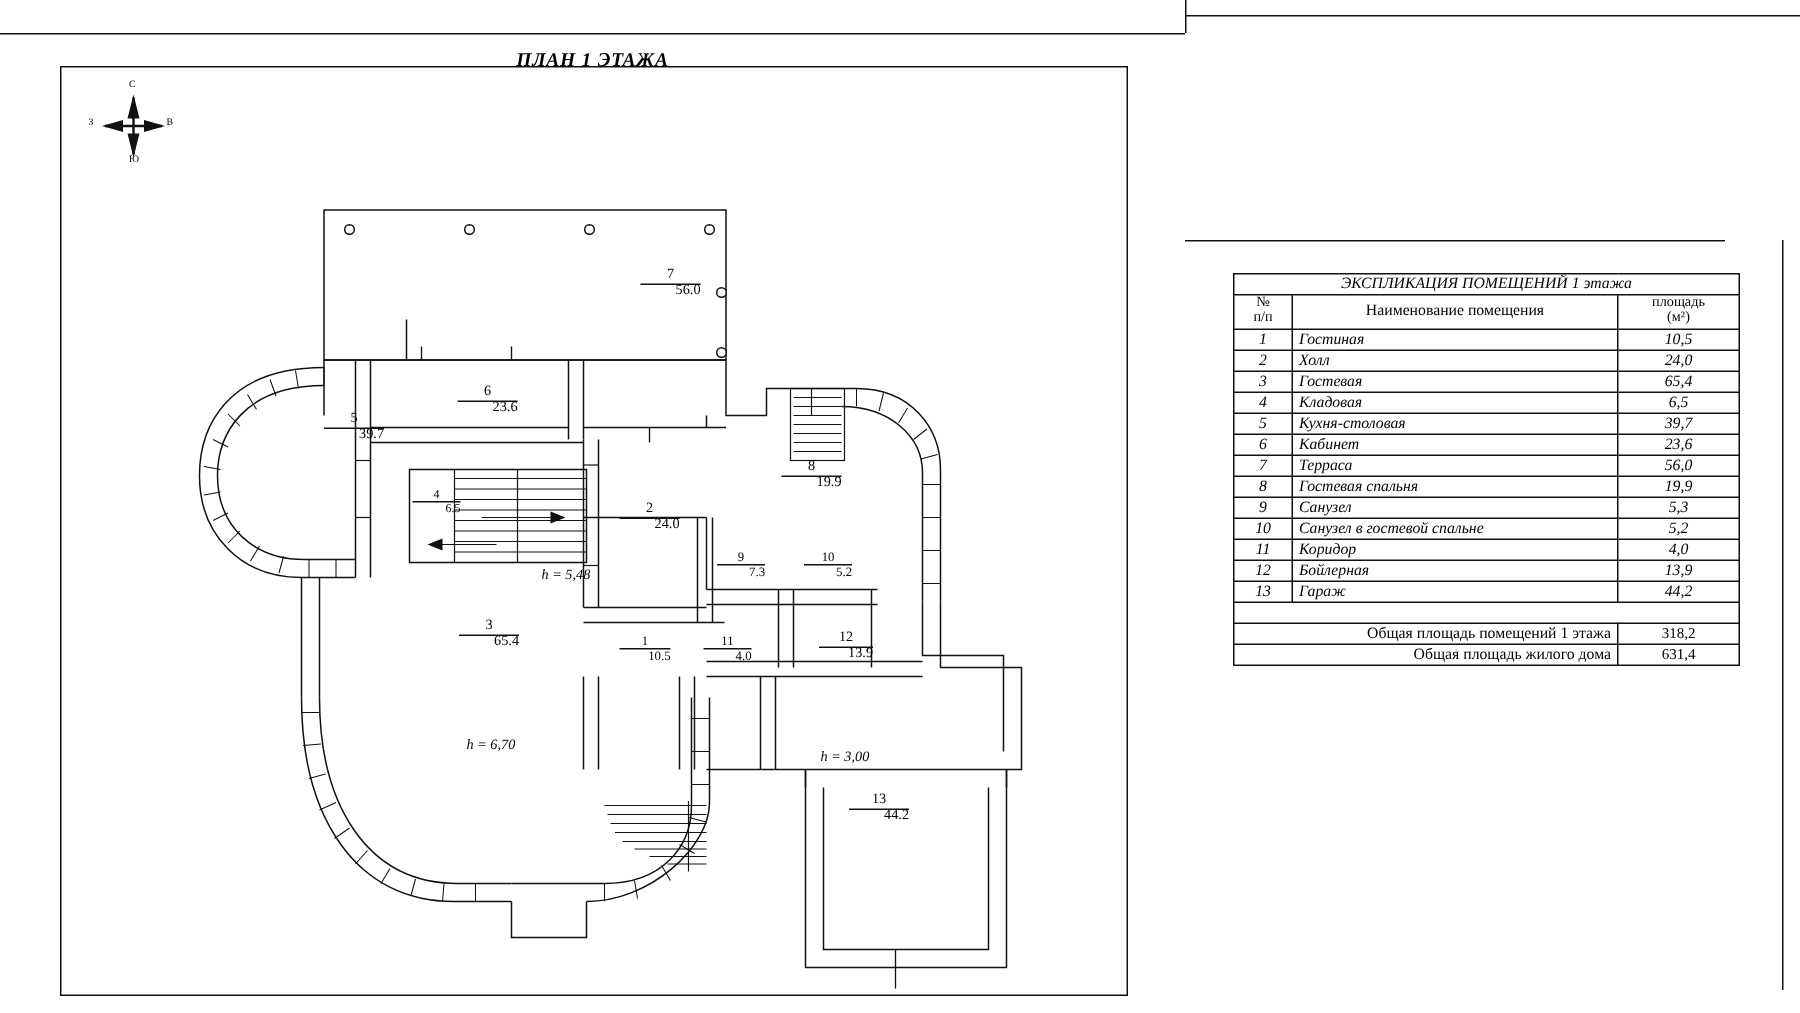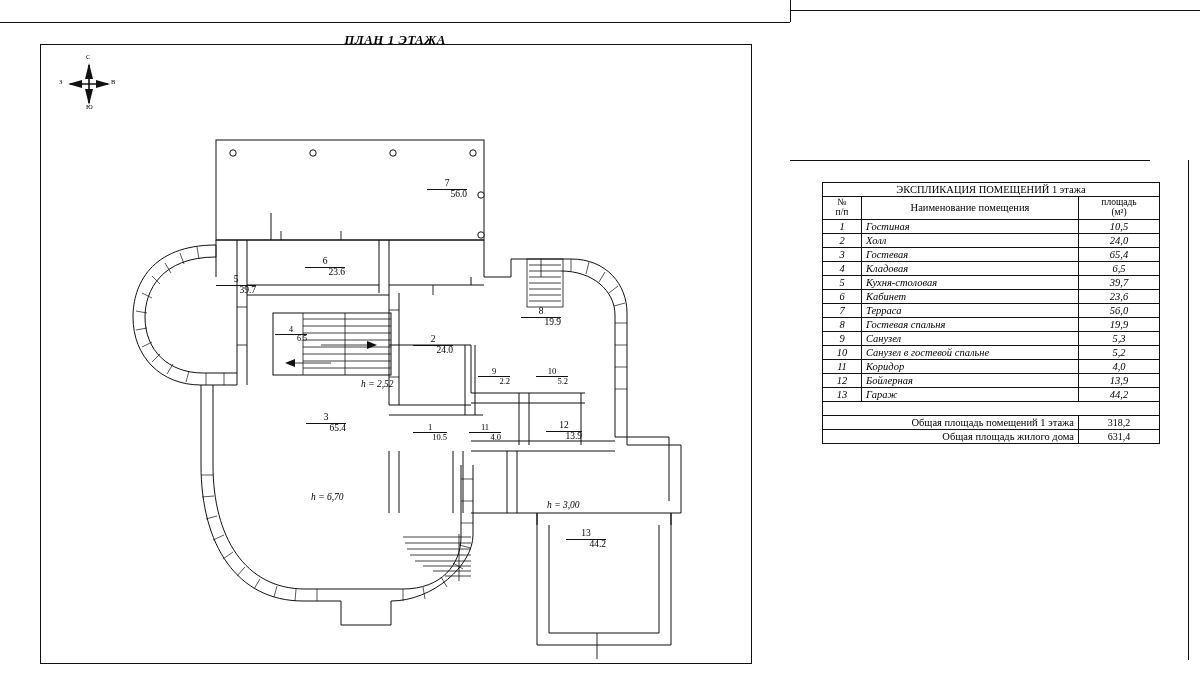--- a/index.html
+++ b/index.html
@@ -83,20 +83,21 @@
     font-size: 10.5px;
     font-family: "Liberation Serif", serif;
   }
   table.expl td, table.expl th {
     border: 1px solid #111;
     padding: 1px 4px;
     font-weight: normal;
   }
   .tbl-title {
     text-align: center;
+    font-style: italic;
     font-weight: bold;
     font-size: 10.5px;
     padding: 2px 0 1px;
   }
   .hdr-no { width: 30px; text-align: center; font-weight: bold; font-size: 9.5px; line-height: 1.05; }
   .hdr-name { text-align: center; font-weight: bold; font-size: 10.5px; }
   .hdr-area { width: 72px; text-align: center; font-weight: bold; font-size: 9.5px; line-height: 1.05; }
   td.c-no { text-align: center; font-style: italic; font-size: 10.5px; }
   td.c-name { text-align: left; font-style: italic; font-size: 10.5px; }
   td.c-area { text-align: center; font-style: italic; font-size: 10.5px; }
@@ -337,21 +338,21 @@
     <div class="lbl" style="left:480px; top:262px; width:40px;">
       <span class="num">8</span>
       <span class="area">19.9</span>
     </div>
     <div class="lbl" style="left:372px; top:290px; width:40px;">
       <span class="num">2</span>
       <span class="area">24.0</span>
     </div>
     <div class="lbl" style="left:437px; top:322px; width:32px; font-size:8.5px;">
       <span class="num">9</span>
-      <span class="area">2.2</span>
+      <span class="area">7.3</span>
     </div>
     <div class="lbl" style="left:495px; top:322px; width:32px; font-size:8.5px;">
       <span class="num">10</span>
       <span class="area">5.2</span>
     </div>
     <div class="lbl" style="left:265px; top:368px; width:40px;">
       <span class="num">3</span>
       <span class="area">65.4</span>
     </div>
     <div class="lbl" style="left:372px; top:378px; width:34px; font-size:8.5px;">
@@ -364,21 +365,21 @@
     </div>
     <div class="lbl" style="left:505px; top:376px; width:36px;">
       <span class="num">12</span>
       <span class="area">13.9</span>
     </div>
     <div class="lbl" style="left:525px; top:484px; width:40px;">
       <span class="num">13</span>
       <span class="area">44.2</span>
     </div>
 
-    <div class="hlbl" style="left:320px; top:334px;">h = 2,52</div>
+    <div class="hlbl" style="left:320px; top:334px;">h = 5,48</div>
     <div class="hlbl" style="left:270px; top:447px;">h = 6,70</div>
     <div class="hlbl" style="left:506px; top:455px;">h = 3,00</div>
   </div>
 
   <div class="table-wrap">
     <table class="expl">
       <tbody>
         <tr>
           <td class="tbl-title" colspan="3">ЭКСПЛИКАЦИЯ ПОМЕЩЕНИЙ 1 этажа</td>
         </tr>

